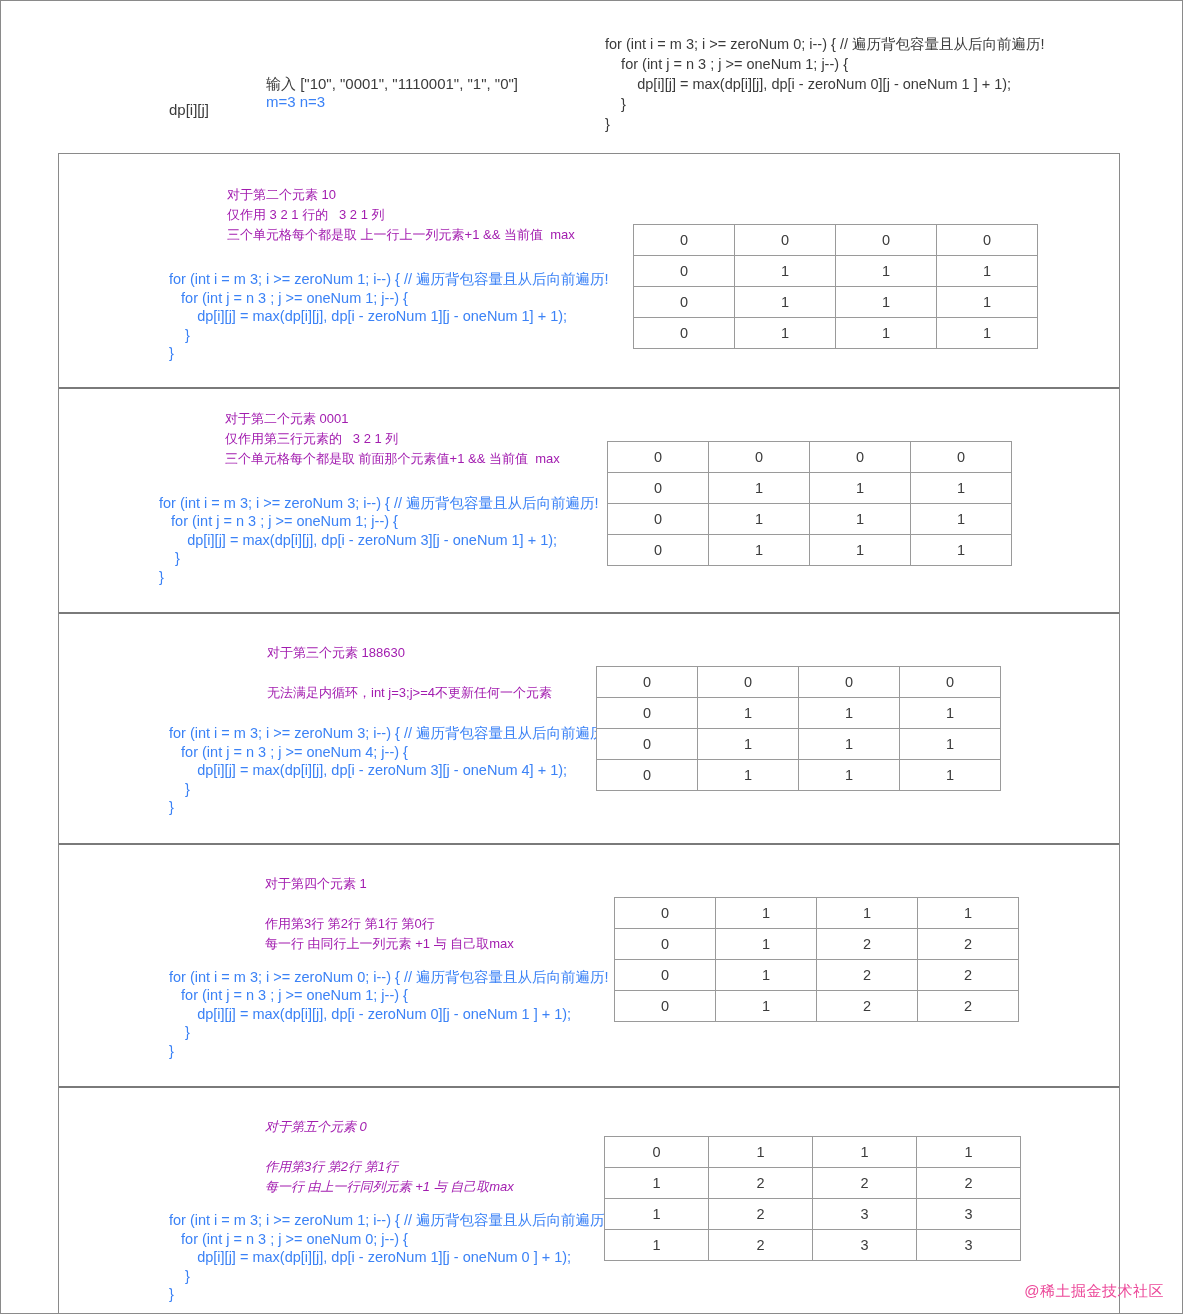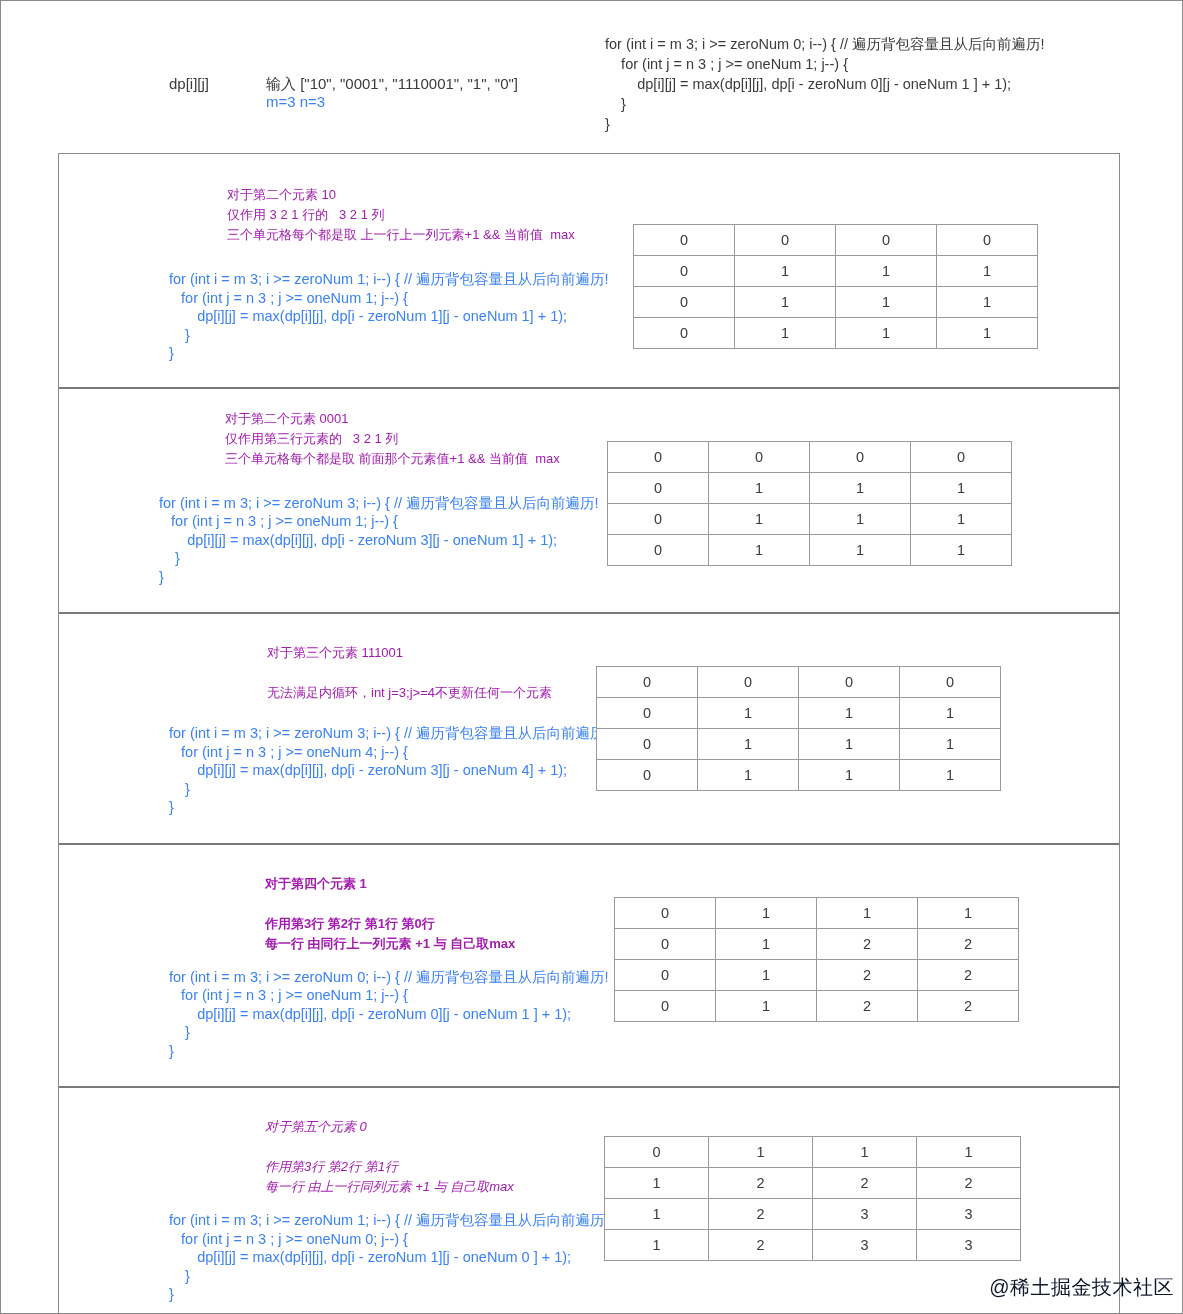--- a/index.html
+++ b/index.html
@@ -25,21 +25,21 @@
   .header {
     position: absolute;
     left: 0;
     top: 0;
     width: 1183px;
     height: 152px;
   }
   .hdr-dp {
     position: absolute;
     left: 168px;
-    top: 74px;
+    top: 100px;
     font-size: 15px;
     color: #3b3b3b;
     white-space: nowrap;
   }
   .hdr-input {
     position: absolute;
     left: 265px;
     top: 74px;
     font-size: 15px;
     color: #3b3b3b;
@@ -113,21 +113,21 @@
   
   .s1 .notes { margin: 31px 0 0 168px; }
   .s1 .code  { margin: 25px 0 24px 110px; }
 
   .s2 .notes { margin: 20px 0 0 166px; }
   .s2 .code  { margin: 25px 0 26px 100px; }
 
   .s3 .notes { margin: 29px 0 0 208px; }
   .s3 .code  { margin: 21px 0 26px 110px; }
 
-  .s4 .notes { margin: 29px 0 0 206px; font-weight: bold; }
+  .s4 .notes { margin: 29px 0 0 206px; }
   .s4 .code  { margin: 14px 0 26px 110px; }
 
   .s5 .notes { margin: 29px 0 0 206px; font-style: italic; }
   .s5 .code  { margin: 14px 0 28px 110px; }
 
   .notes .gap { display: block; height: 20px; }
 
   
   .grid {
     border-collapse: collapse;
@@ -149,24 +149,24 @@
   .g3 { margin: 52px 0 0 -33px; }
   .g4 { margin: 52px 0 0 -15px; }
   .g5 { margin: 48px 0 0 -25px; }
 
   .g3 td { width: 100px; }
   .g5 td { width: 103px; }
 
   
   .watermark {
     position: absolute;
-    right: 8px;
+    right: 18px;
     bottom: 12px;
-    font-size: 20px;
-    color: #0f172a;
+    font-size: 15px;
+    color: #ec4899;
     letter-spacing: 0.5px;
     white-space: nowrap;
   }
 </style>
 </head>
 <body>
 
 <div id="page">
 
   <div class="header">
@@ -263,21 +263,21 @@
             <td>1</td>
             <td>1</td>
           </tr>
         </tbody>
           </table>
       </div>
     </div>
 
     <div class="section s3">
       <div class="sec-left">
-        <div class="notes"><span>对于第三个元素 111001</span>
+        <div class="notes"><span>对于第三个元素 188630</span>
 <span class="gap"></span><span>无法满足内循环，int j=3;j&gt;=4不更新任何一个元素</span></div>
         <div class="code">for (int i = m 3; i &gt;= zeroNum 3; i--) { // 遍历背包容量且从后向前遍历!
    for (int j = n 3 ; j &gt;= oneNum 4; j--) {
        dp[i][j] = max(dp[i][j], dp[i - zeroNum 3][j - oneNum 4] + 1);
     }
 }</div>
       </div>
       <div class="sec-right">
         <table class="grid g3">
             <tbody>

